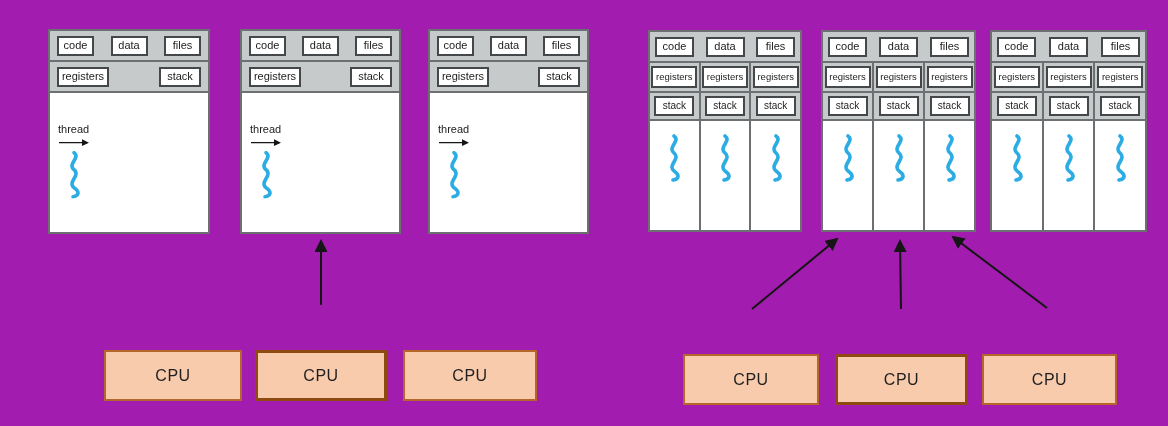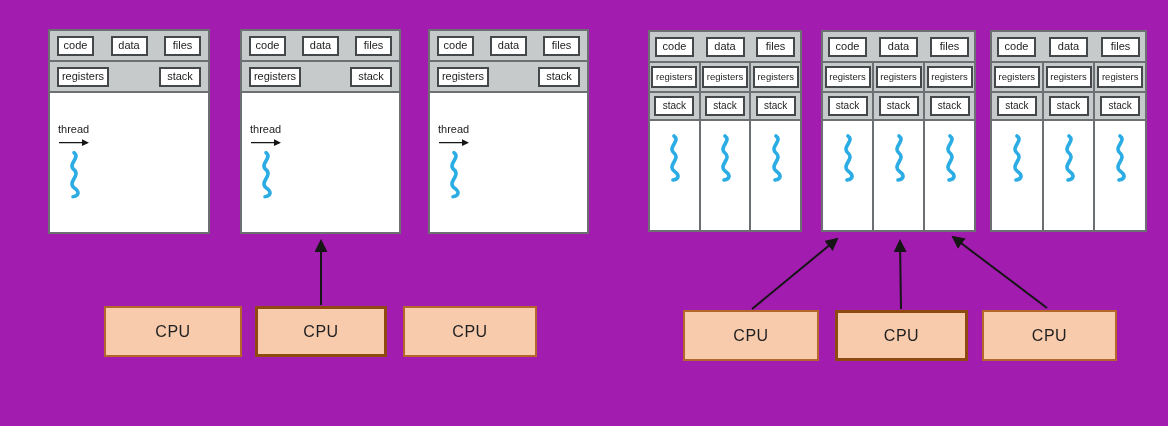--- a/index.html
+++ b/index.html
@@ -58,21 +58,21 @@
   .tarea{flex:1 1 auto;background:#fff;display:flex;justify-content:center;padding-top:13px;}
   
   .squig path{fill:none;stroke:var(--thread-blue);stroke-width:3.6;stroke-linecap:round;}
   .tptr line{stroke:var(--arrow);stroke-width:1.3;}
   .tptr path{fill:var(--arrow);stroke:none;}
   
   .cpu{
     position:absolute;height:51px;background:var(--cpu-fill);
     border:2px solid var(--cpu-border);box-sizing:border-box;
     display:flex;align-items:center;justify-content:center;
-    font-size:16px;letter-spacing:0.5px;color:#1f1f1f;
+    font-size:16px;letter-spacing:0.5px;color:#1f1f1f;margin-top:44px;
   }
   .cpu.active{border-width:3px;border-color:var(--cpu-border-active);}
   
   .arrows{position:absolute;left:0;top:0;pointer-events:none;}
   .arrows line{stroke:var(--arrow);stroke-width:2;}
   .ah{fill:var(--arrow);stroke:none;}
 </style>
 </head>
 <body>
 

